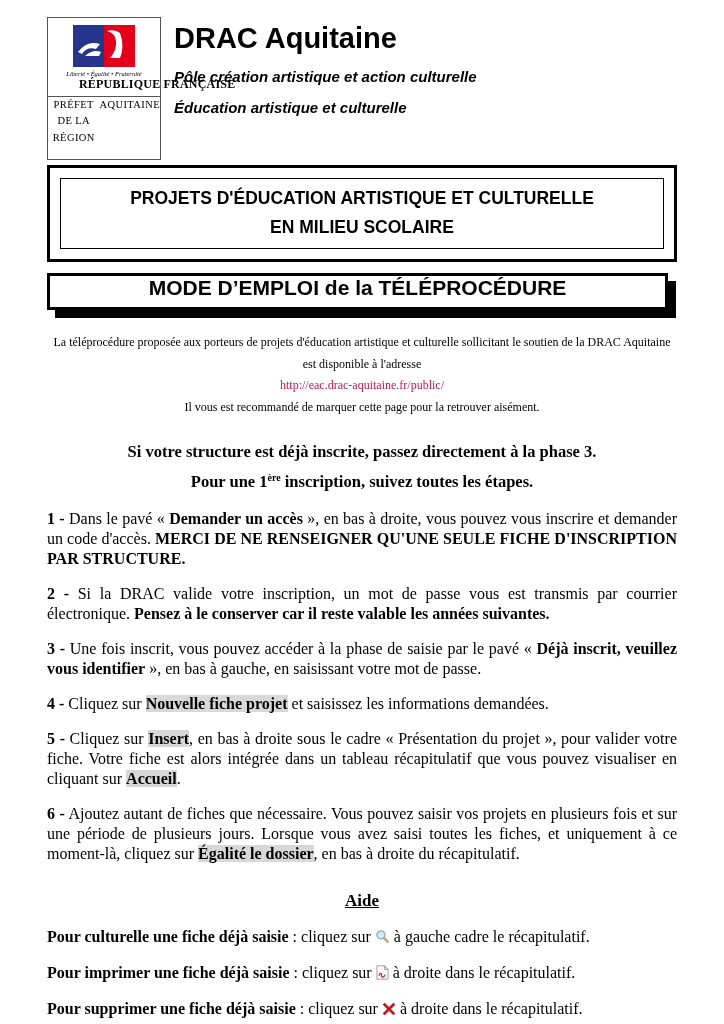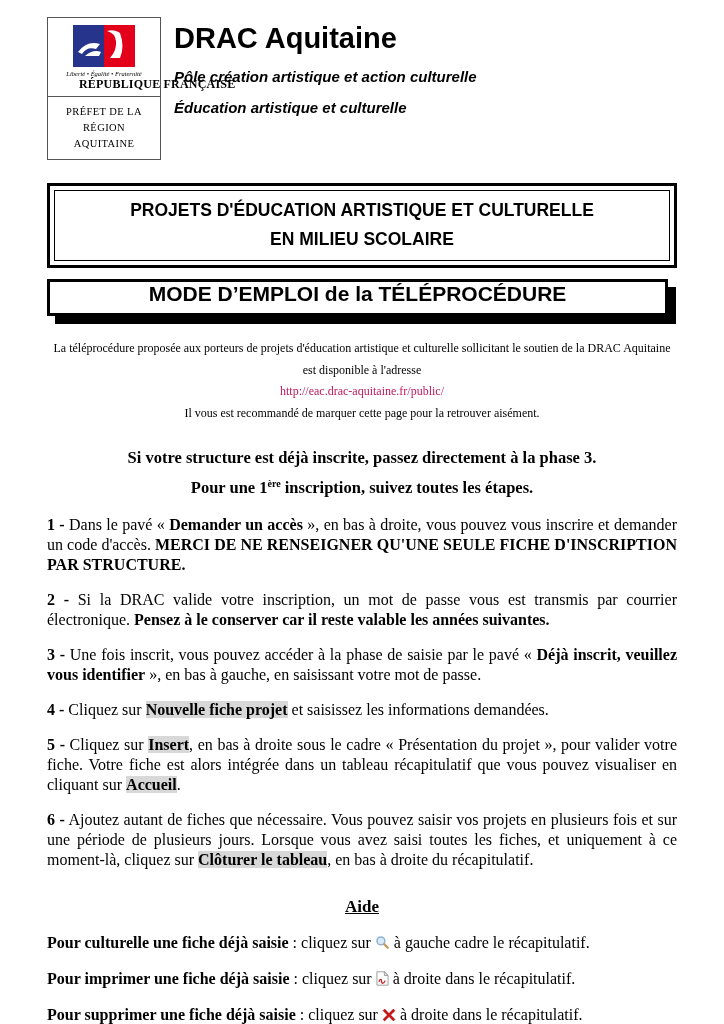--- a/index.html
+++ b/index.html
@@ -9,27 +9,27 @@
     padding:17px 47px 0 47px;
     font-family:"Liberation Serif",serif;color:#000;
   }
   
   .header{display:flex;align-items:flex-start;}
   .logo-box{width:112px;flex-shrink:0;border:1px solid #555;text-align:center;background:#fff;}
   .logo-top{border-bottom:1px solid #555;padding:7px 3px 4px;}
   .logo-flag{display:block;margin:0 auto 3px;}
   .logo-motto{font-size:6.5px;font-style:italic;white-space:nowrap;}
   .logo-republic{font-size:12px;font-weight:bold;letter-spacing:.2px;white-space:nowrap;padding-left:28px;}
-  .logo-bottom{height:62px;display:flex;flex-direction:column;justify-content:center;
+  .logo-bottom{height:62px;display:flex;flex-direction:row;justify-content:center;
     font-size:10.5px;line-height:1.55;letter-spacing:.4px;}
   .header-text{margin-left:13px;padding-top:5px;font-family:"Liberation Sans",sans-serif;}
   .doc-title{font-size:29px;font-weight:bold;margin:0 0 13px;}
   .doc-subtitle{font-size:15px;font-weight:bold;font-style:italic;margin:0 0 14px;}
   
-  .banner1{margin-top:23px;border:3px solid #000;padding:4px;}
+  .banner1{margin-top:5px;border:3px solid #000;padding:10px;}
   .banner1-inner{border:1px solid #000;text-align:center;
     font-family:"Liberation Sans",sans-serif;font-weight:bold;font-size:17.5px;
     padding:5px 0 6px;}
   .banner1-inner div{line-height:29px;}
   .banner2{margin:11px 9px 0 0;border:3px solid #000;box-shadow:8px 8px 0 #000;
     text-align:center;font-family:"Liberation Sans",sans-serif;font-weight:bold;
     font-size:21px;padding:0 0 7px;background:#fff;}
   
   .intro{margin:22px 0 0;text-align:center;font-size:12px;line-height:21.5px;}
   .link{color:#be185d;text-decoration:none;cursor:pointer;}
@@ -97,21 +97,21 @@
   <p class="step"><b>1 -</b><span> Dans le pavé « </span><b>Demander un accès</b><span> », en bas à droite, vous pouvez vous inscrire et demander un code d'accès. </span><b>MERCI DE NE RENSEIGNER QU'UNE SEULE FICHE D'INSCRIPTION PAR STRUCTURE.</b></p>
 
   <p class="step"><b>2 -</b><span> Si la DRAC valide votre inscription, un mot de passe vous est transmis par courrier électronique. </span><b>Pensez à le conserver car il reste valable les années suivantes.</b></p>
 
   <p class="step"><b>3 -</b><span> Une fois inscrit, vous pouvez accéder à la phase de saisie par le pavé « </span><b>Déjà inscrit, veuillez vous identifier</b><span> », en bas à gauche, en saisissant votre mot de passe.</span></p>
 
   <p class="step"><b>4 -</b><span> Cliquez sur </span><b class="hl">Nouvelle fiche projet</b><span> et saisissez les informations demandées.</span></p>
 
   <p class="step"><b>5 -</b><span> Cliquez sur </span><b class="hl">Insert</b><span>, en bas à droite sous le cadre « Présentation du projet », pour valider votre fiche. Votre fiche est alors intégrée dans un tableau récapitulatif que vous pouvez visualiser en cliquant sur </span><b class="hl">Accueil</b><span>.</span></p>
 
-  <p class="step"><b>6 -</b><span> Ajoutez autant de fiches que nécessaire. Vous pouvez saisir vos projets en plusieurs fois et sur une période de plusieurs jours. Lorsque vous avez saisi toutes les fiches, et uniquement à ce moment-là, cliquez sur </span><b class="hl">Clôturer le tableau</b><span>, en bas à droite du récapitulatif.</span></p>
+  <p class="step"><b>6 -</b><span> Ajoutez autant de fiches que nécessaire. Vous pouvez saisir vos projets en plusieurs fois et sur une période de plusieurs jours. Lorsque vous avez saisi toutes les fiches, et uniquement à ce moment-là, cliquez sur </span><b class="hl">Égalité le dossier</b><span>, en bas à droite du récapitulatif.</span></p>
 
   <h2 class="aide"><span>Aide</span></h2>
 
   <p class="help"><b>Pour culturelle une fiche déjà saisie</b><span> : cliquez sur </span><span class="icon"><svg width="15" height="15" viewBox="0 0 16 16">
           <circle cx="6.3" cy="6.3" r="4.2" fill="#d8e9f7" stroke="#8fb3d4" stroke-width="1.6"></circle>
           <line x1="9.8" y1="9.8" x2="13.6" y2="13.6" stroke="#c79b62" stroke-width="2.6" stroke-linecap="round"></line>
         </svg></span><span> à gauche cadre le récapitulatif.</span></p>
 
   <p class="help"><b>Pour imprimer une fiche déjà saisie</b><span> : cliquez sur </span><span class="icon"><svg width="13" height="15" viewBox="0 0 14 16">
           <path d="M1 .8h8l4 4v10.4H1z" fill="#ffffff" stroke="#9a9a9a" stroke-width="1"></path>

